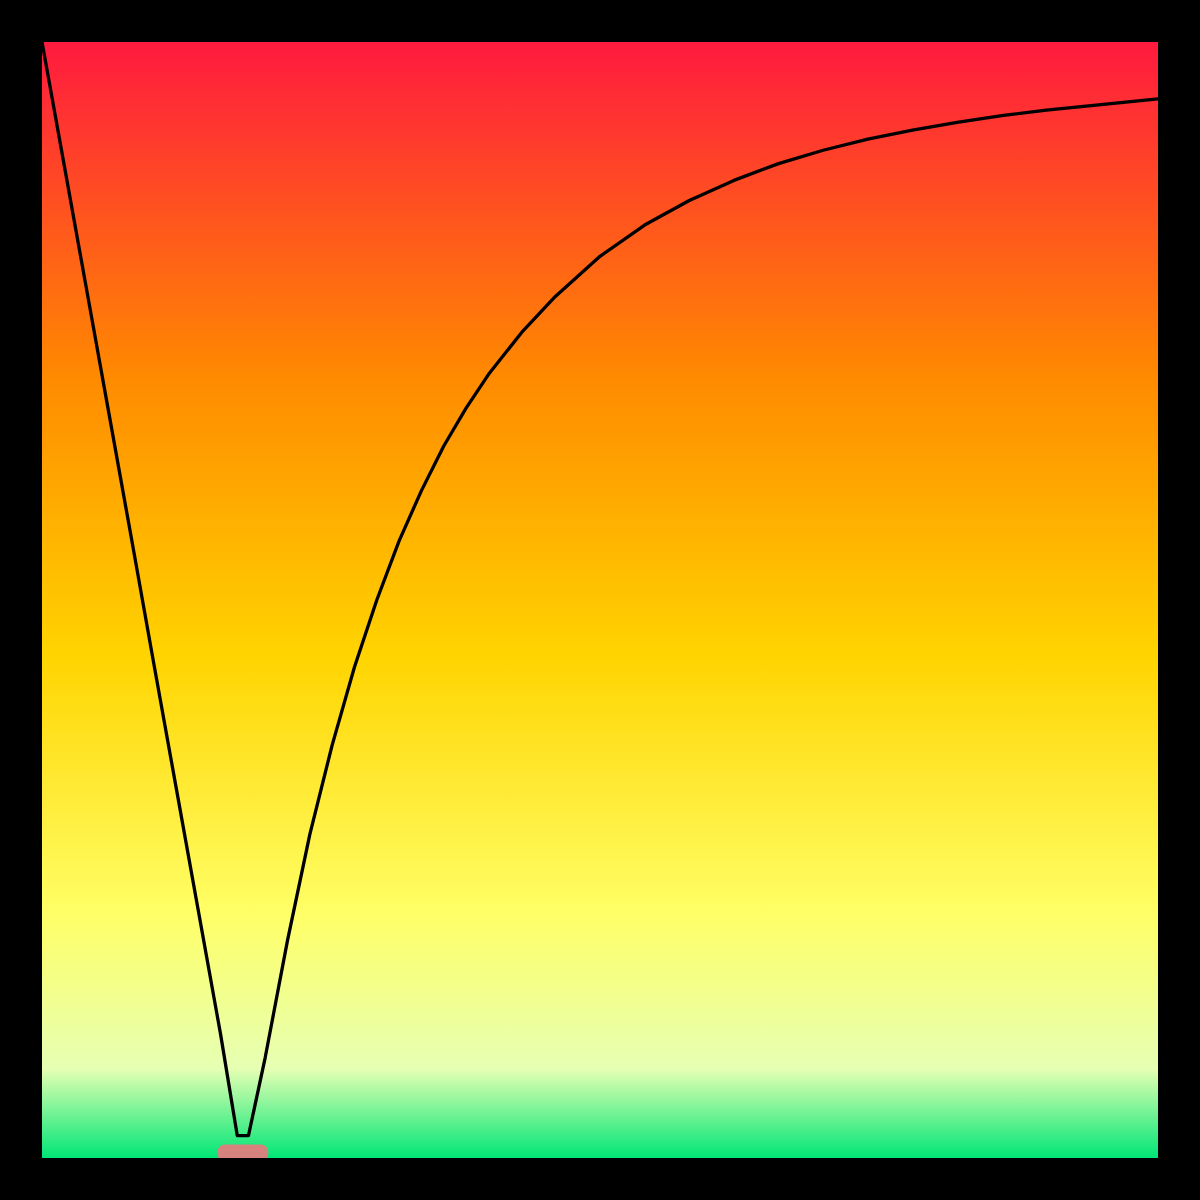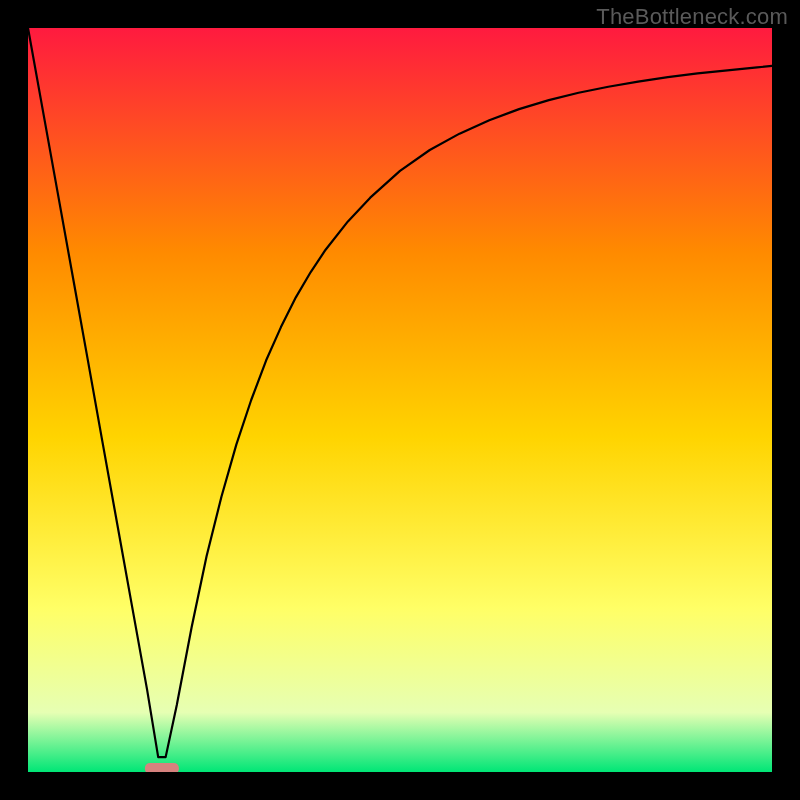--- a/index.html
+++ b/index.html
@@ -35,21 +35,20 @@
     height: 744px;
   }
   .plot-area svg {
     display: block;
   }
 </style>
 </head>
 <body>
 
 <div class="outer">
-  <div class="watermark">TheBottleneck.com</div>
 
   <div class="plot-area">
     <svg id="chart-svg" width="744" height="744" viewBox="0 0 744 744" preserveAspectRatio="none">
       <defs>
         <linearGradient id="bg-grad" x1="0" y1="0" x2="0" y2="1">
           <stop id="g0" offset="0%" stop-color="#ff1a3f"></stop>
           <stop id="g1" offset="30%" stop-color="#ff8a00"></stop>
           <stop id="g2" offset="55%" stop-color="#ffd400"></stop>
           <stop id="g3" offset="78%" stop-color="#ffff66"></stop>
           <stop id="g4" offset="92%" stop-color="#e6ffb3"></stop>

